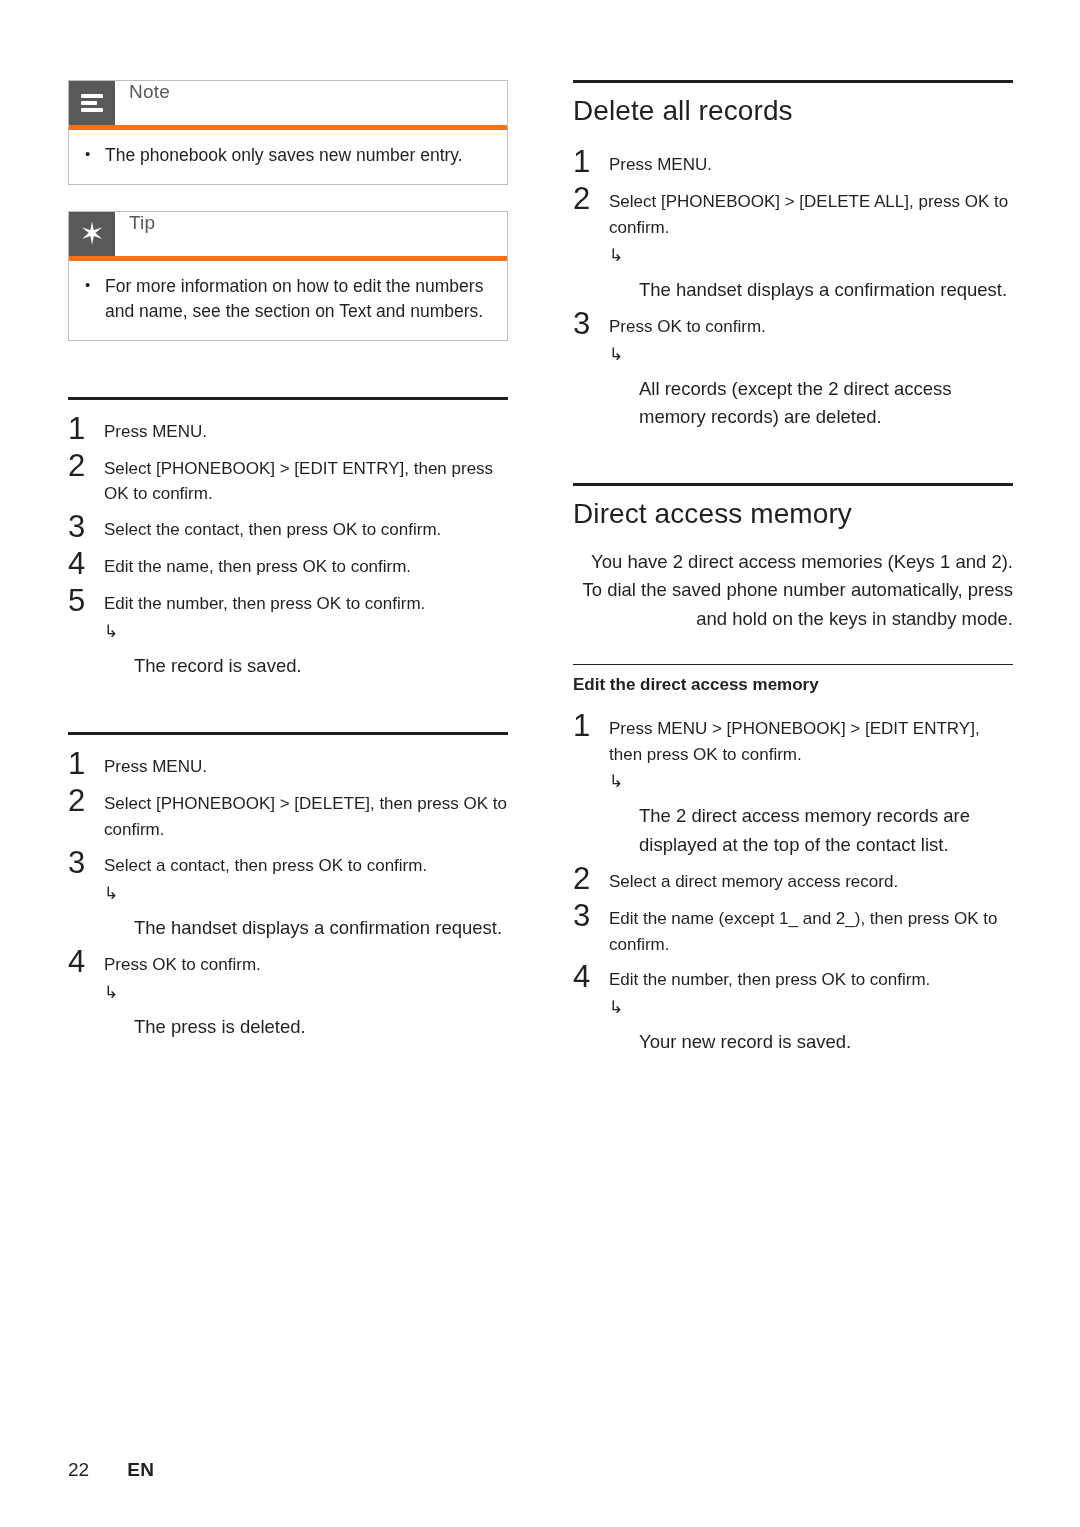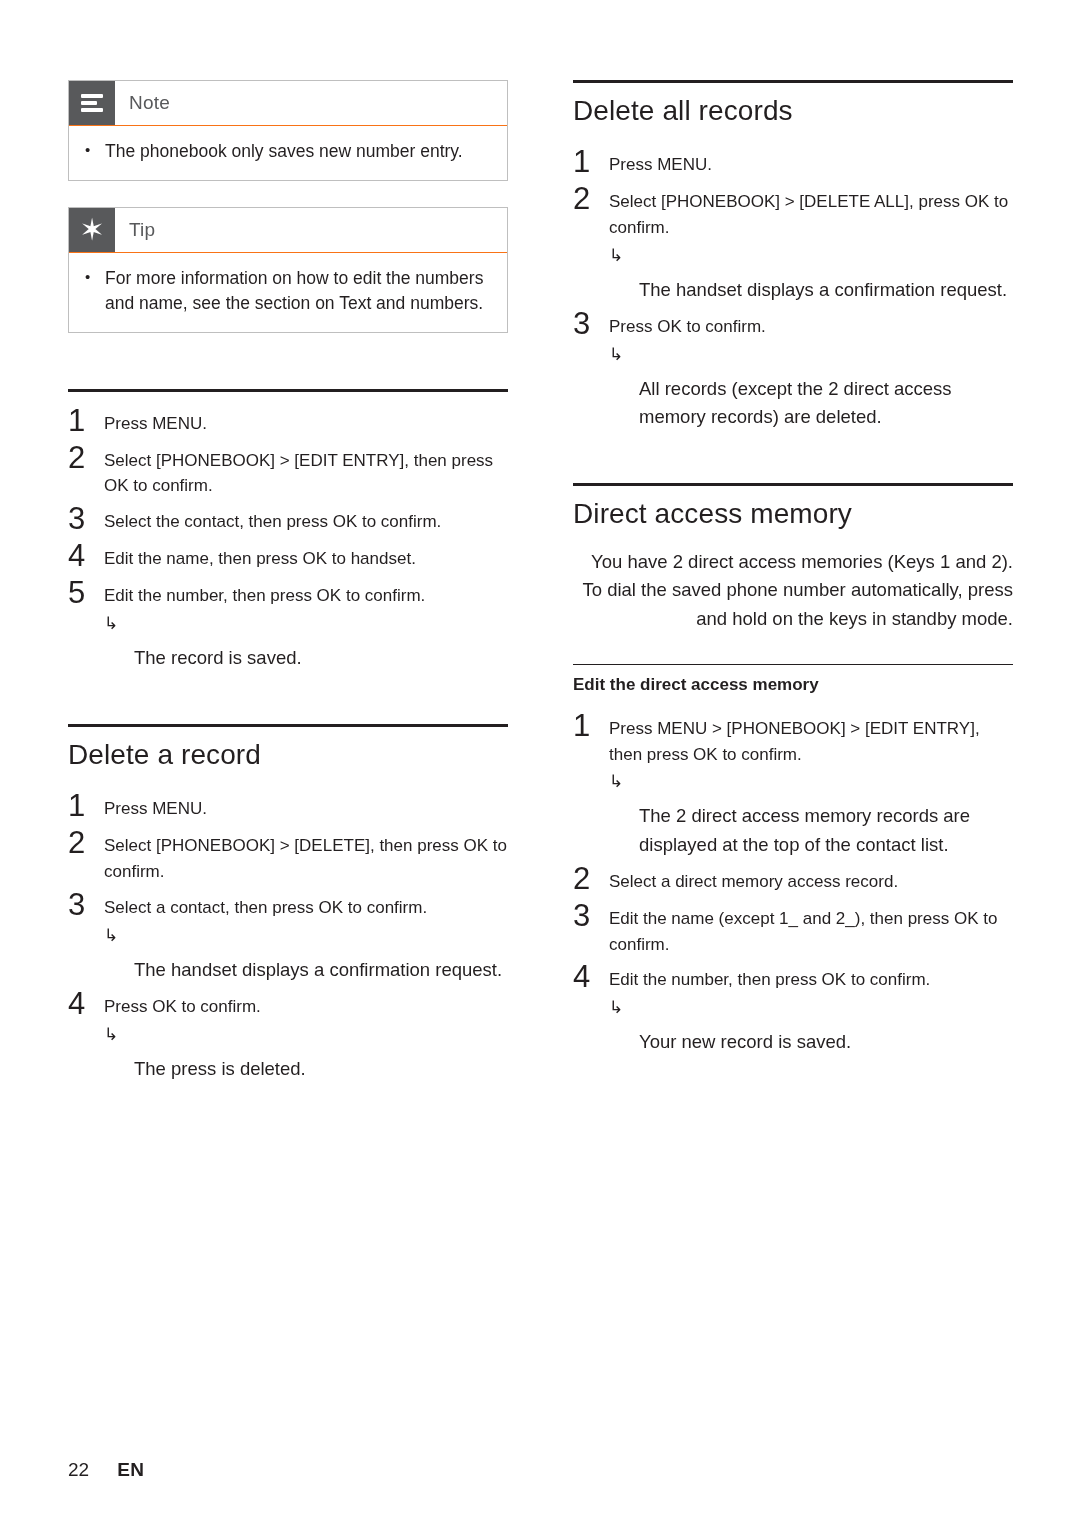--- a/index.html
+++ b/index.html
@@ -30,22 +30,21 @@
   .col-right { left: 573px; }
 
   
   .infobox {
     border: 1px solid #bfbfbf;
     margin-bottom: 26px;
     background: #fff;
   }
   .infobox-head {
     display: flex;
-    align-items: center;
-    border-bottom: 1px solid #f97316;
+    border-bottom: 5px solid #f97316;
     height: 44px;
   }
   .infobox-icon {
     width: 46px;
     height: 44px;
     background: #58595b;
     display: flex;
     align-items: center;
     justify-content: center;
     flex: 0 0 46px;
@@ -162,21 +161,21 @@
   
   .footer {
     position: absolute;
     left: 68px;
     bottom: 46px;
     font-size: 19px;
     color: #231f20;
     display: flex;
     align-items: baseline;
   }
-  .footer .pg { margin-right: 28px; }
+  .footer .pg { margin-right: 38px; }
   .footer .lang { font-weight: bold; letter-spacing: .5px; margin-top: 40px; }
 </style>
 </head>
 <body>
 
 <div class="page">
 
   <div class="col col-left">
 
     <div class="infobox">
@@ -226,40 +225,39 @@
         <div class="step">
           <div class="step-num">2</div>
           <div class="step-body">Select [PHONEBOOK] &gt; [EDIT ENTRY], then press OK to confirm.</div>
         </div>
         <div class="step">
           <div class="step-num">3</div>
           <div class="step-body">Select the contact, then press OK to confirm.</div>
         </div>
         <div class="step">
           <div class="step-num">4</div>
-          <div class="step-body">Edit the name, then press OK to handset.</div>
+          <div class="step-body">Edit the name, then press OK to confirm.</div>
         </div>
         <div class="step">
           <div class="step-num">5</div>
           <div>
             <div class="step-body">Edit the number, then press OK to confirm.</div>
             <div class="sub-arrow">
               <div class="arrow-glyph">↳</div>
               <div class="arrow-text">The record is saved.</div>
             </div>
           </div>
         </div>
       </div>
     </div>
 
     <div class="gap-lg"></div>
 
     <div>
       <div class="rule"></div>
-      <h1 class="sec">Delete a record</h1>
 
       <div class="steps">
         <div class="step">
           <div class="step-num">1</div>
           <div class="step-body">Press MENU.</div>
         </div>
         <div class="step">
           <div class="step-num">2</div>
           <div class="step-body">Select [PHONEBOOK] &gt; [DELETE], then press OK to confirm.</div>
         </div>

